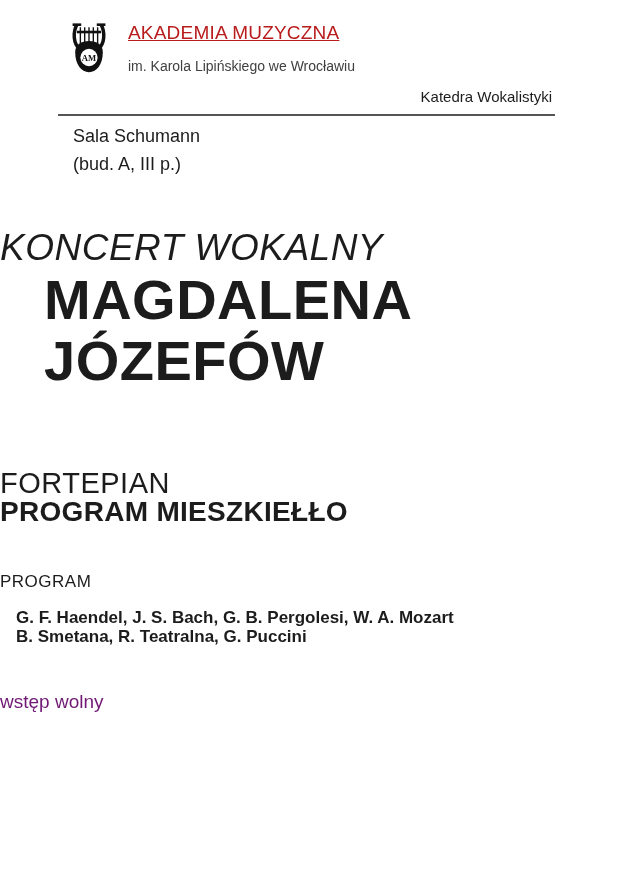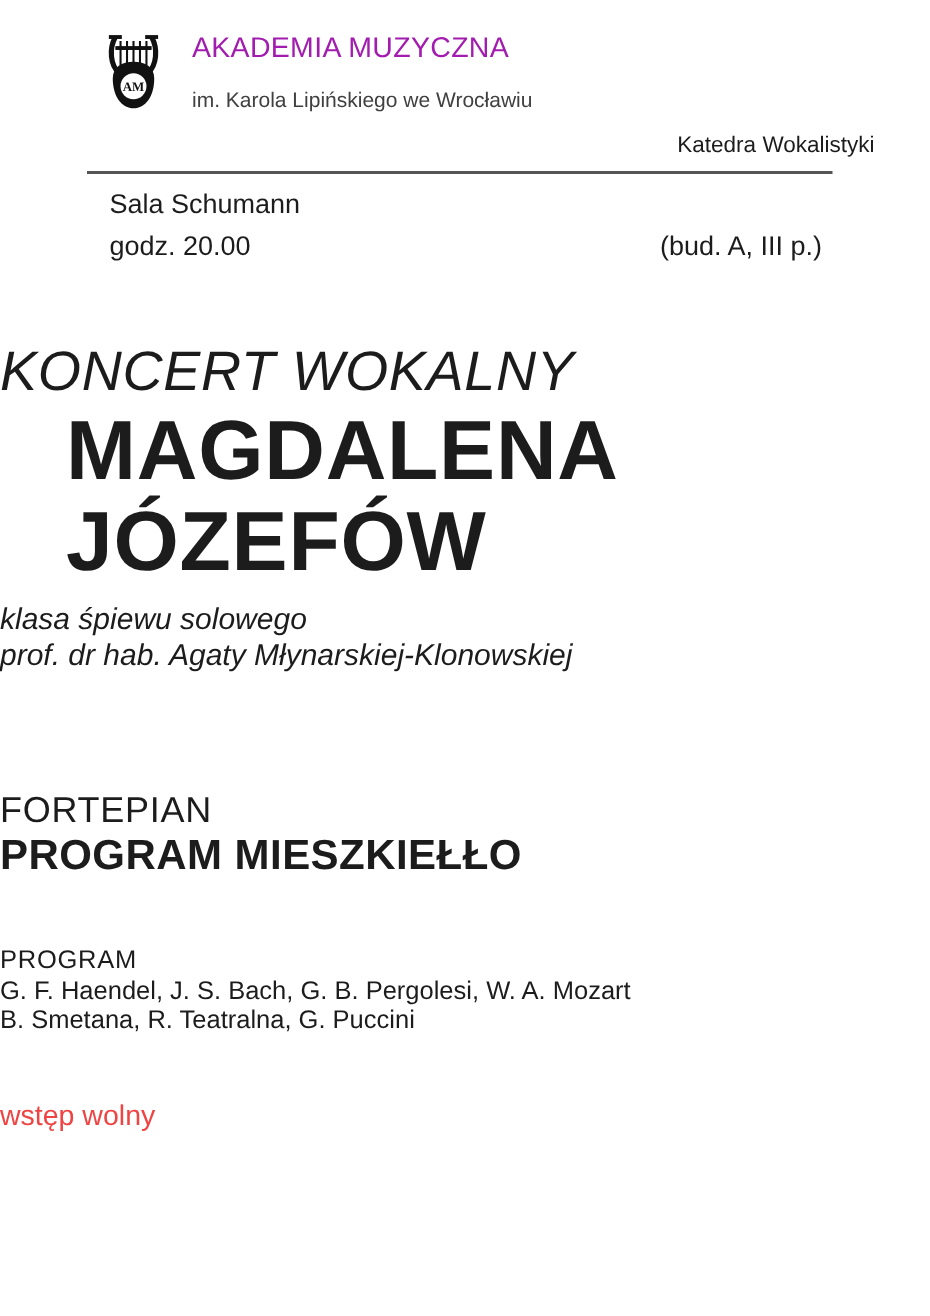--- a/index.html
+++ b/index.html
@@ -16,29 +16,29 @@
   }
   
   .header{
     display:flex;align-items:center;
     padding-left:70px;height:56px;
   }
   .logo{width:38px;height:56px;flex:0 0 auto;}
   .wordmark{margin-left:20px;line-height:1;}
   .inst-name{
     font-size:19px;letter-spacing:0.2px;
-    color:#a21caf;margin-bottom:17px;white-space:nowrap;
+    color:#b91c1c;margin-bottom:17px;white-space:nowrap;text-decoration:underline;
   }
   .inst-sub{
     font-size:14px;color:#404040;white-space:nowrap;
   }
   
   .dept-row{
     margin-top:12px;
-    padding-right:37px;
+    padding-right:68px;
     text-align:right;
     font-size:15px;line-height:18px;color:#1c1c1c;
   }
   .rule{
     margin:8px 65px 0 58px;
     border:none;border-top:2px solid #555555;
     height:0;
   }
   
   .info{
@@ -59,36 +59,37 @@
     font-size:56px;line-height:61px;
     font-weight:700;letter-spacing:0.5px;margin-left:44px;
   }
   .class-info{
     margin-top:10px;
     font-size:20px;line-height:24px;
     font-style:italic;
   }
   .instrument{
     margin-top:80px;
-    font-size:24px;line-height:24px;
+    font-size:29px;line-height:24px;
     letter-spacing:0.5px;
   }
   .pianist{
     font-size:28px;line-height:34px;
     font-weight:700;letter-spacing:0.3px;
   }
   .program-heading{
     margin-top:43px;
     font-size:17px;line-height:20px;
     letter-spacing:0.5px;
   }
   .composers{
-    margin-top:1px;
+    margin-top:16px;
     font-size:17px;line-height:19px;
-    font-weight:400;
+    font-weight:700;
+    padding-left:16px;
   }
   .admission{
     margin-top:45px;
     font-size:19px;line-height:22px;
   }
 </style>
 </head>
 <body>
 
 <div class="page">
@@ -119,41 +120,36 @@
 
   <div class="dept-row">Katedra Wokalistyki</div>
 
   <hr class="rule">
 
   <div class="info">
     <div class="info-row">
       <span>Sala Schumann</span>
     </div>
     <div class="info-row">
-      <span>godz. 20.00</span>
       <span>(bud. A, III p.)</span>
     </div>
   </div>
 
   <div class="concert-type center">KONCERT WOKALNY</div>
 
   <div class="performer center">
     <div>MAGDALENA</div>
     <div>JÓZEFÓW</div>
   </div>
 
-  <div class="class-info center">
-    <div>klasa śpiewu solowego</div>
-    <div>prof. dr hab. Agaty Młynarskiej-Klonowskiej</div>
-  </div>
 
   <div class="instrument center">FORTEPIAN</div>
   <div class="pianist center">PROGRAM MIESZKIEŁŁO</div>
 
   <div class="program-heading center">PROGRAM</div>
   <div class="composers center">
     <div>G. F. Haendel, J. S. Bach, G. B. Pergolesi, W. A. Mozart</div>
     <div>B. Smetana, R. Teatralna, G. Puccini</div>
   </div>
 
-  <div class="admission center" style="color: #ef4444;">wstęp wolny</div>
+  <div class="admission center" style="color: #701a75;">wstęp wolny</div>
 
 </div>
 
 </body></html>

